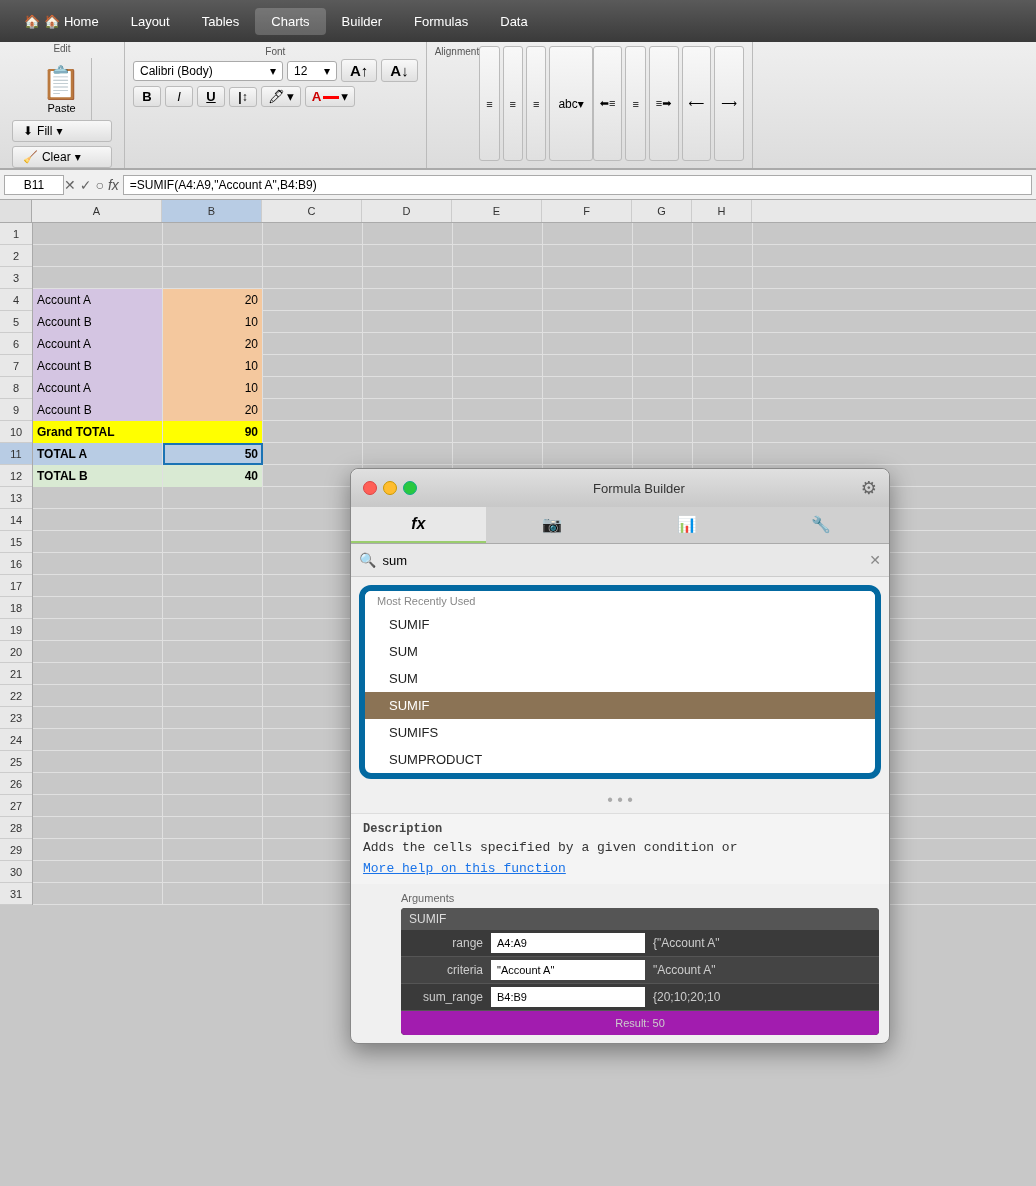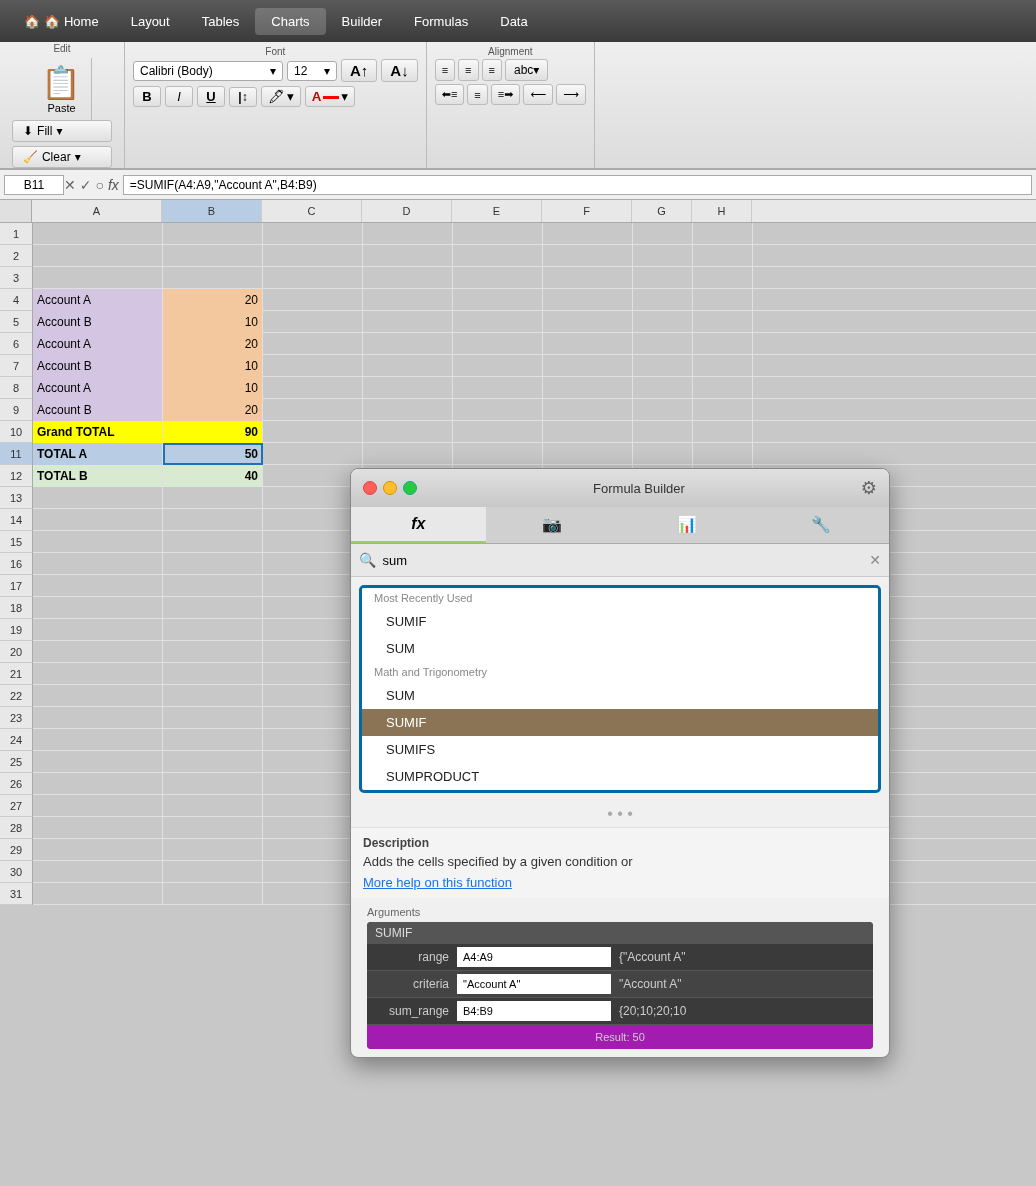--- a/index.html
+++ b/index.html
@@ -85,21 +85,21 @@
     .font-dropdown { background: white; border: 1px solid #aaa; border-radius: 3px; padding: 2px 6px; font-size: 12px; min-width: 150px; display: flex; align-items: center; justify-content: space-between; cursor: pointer; }
     .font-size-box { background: white; border: 1px solid #aaa; border-radius: 3px; padding: 2px 6px; font-size: 12px; width: 50px; display: flex; align-items: center; justify-content: space-between; cursor: pointer; }
     .font-bottom { display: flex; align-items: center; gap: 4px; }
     .fmt-btn { background: linear-gradient(to bottom, #f8f8f8, #e0e0e0); border: 1px solid #bbb; border-radius: 3px; padding: 2px 8px; cursor: pointer; font-size: 13px; font-weight: bold; min-width: 28px; text-align: center; }
     .fmt-btn-i { font-style: italic; font-weight: normal; }
     .fmt-btn-u { text-decoration: underline; }
     .color-btn { display: flex; align-items: center; gap: 2px; background: linear-gradient(to bottom, #f8f8f8, #e0e0e0); border: 1px solid #bbb; border-radius: 3px; padding: 2px 6px; cursor: pointer; }
     .a-color-stripe { width: 16px; height: 3px; background: red; margin-top: 1px; }
 
     
-    .align-section { display: flex; flex-direction: column; padding: 4px 8px; border-right: 1px solid #bbb; min-width: 160px; }
+    .align-section { display: flex; flex-direction: row; padding: 4px 8px; border-right: 1px solid #bbb; min-width: 160px; }
     .align-section-label { font-size: 10px; color: #555; text-align: center; margin-bottom: 2px; }
     .align-row { display: flex; gap: 3px; margin-bottom: 3px; }
     .align-btn { background: linear-gradient(to bottom, #f8f8f8, #e0e0e0); border: 1px solid #bbb; border-radius: 3px; padding: 3px 6px; cursor: pointer; font-size: 11px; }
     .abc-btn { padding: 3px 8px; font-size: 12px; }
 
     
     .formula-builder {
       position: absolute;
       top: 268px; left: 350px;
       width: 540px;
@@ -122,30 +122,30 @@
     .tl-green { background: #28c840; border: 1px solid #1a8; }
     .fb-title { font-size: 13px; color: #333; font-weight: 500; }
     .fb-gear { font-size: 18px; color: #666; cursor: pointer; }
     .fb-tabs { display: flex; background: #d0d0d0; border-bottom: 1px solid #aaa; }
     .fb-tab { flex: 1; text-align: center; padding: 8px; cursor: pointer; font-size: 16px; }
     .fb-tab.active { background: #e8e8e8; border-bottom: 2px solid #9acd6e; }
     .fb-search { display: flex; align-items: center; gap: 6px; padding: 8px; background: #e8e8e8; border-bottom: 1px solid #ccc; }
     .search-icon { color: #888; font-size: 14px; }
     .search-input { flex: 1; background: transparent; border: none; outline: none; font-size: 13px; }
     .search-clear { color: #888; cursor: pointer; font-size: 14px; }
-    .fb-list { background: white; border: 3px solid #0369a1; margin: 8px; border-radius: 5px; max-height: 240px; overflow: hidden; }
+    .fb-list { background: white; border: 6px solid #0369a1; margin: 8px; border-radius: 12px; max-height: 240px; overflow: hidden; }
     .fb-list-section { color: #888; font-size: 11px; padding: 4px 12px; background: white; }
     .fb-list-item { padding: 6px 24px; cursor: pointer; font-size: 13px; color: #222; }
     .fb-list-item.selected { background: #8b7355; color: white; }
     .fb-dots { text-align: center; color: #aaa; font-size: 16px; padding: 4px; }
-    .fb-desc-area { padding: 8px 12px; background: #f4f4f4; border-top: 1px solid #ddd; }
+    .fb-desc-area { padding: 8px 12px; background: #f4f4f4; border-top: 1px solid #ddd; font-family: Liberation Mono, monospace; }
     .fb-desc-title { font-size: 12px; color: #444; font-weight: bold; margin-bottom: 4px; }
     .fb-desc-text { font-size: 13px; color: #333; }
     .fb-help-link { color: #1a73e8; text-decoration: underline; cursor: pointer; font-size: 13px; margin-top: 6px; display: block; }
-    .fb-args { padding: 8px 16px; }
+    .fb-args { padding: 8px 10px; margin-left: 40px; }
     .fb-args-title { font-size: 11px; color: #666; margin-bottom: 4px; }
     .fb-args-table { background: #3a3a3a; border-radius: 4px; overflow: hidden; width: 100%; }
     .fb-args-header { background: #555; color: #ddd; font-size: 12px; padding: 4px 8px; }
     .fb-arg-row { display: flex; align-items: center; border-bottom: 1px solid #555; }
     .fb-arg-row:last-child { border-bottom: none; }
     .fb-arg-label { color: #ccc; font-size: 12px; text-align: right; padding: 6px 8px; min-width: 90px; }
     .fb-arg-input { background: white; border: none; padding: 4px 6px; font-size: 11px; min-width: 100px; }
     .fb-arg-value { color: #ccc; font-size: 12px; padding: 6px 8px; flex: 1; }
     .fb-result { text-align: center; color: #ccc; font-size: 11px; padding: 6px 8px; background: #a21caf; border-radius: 0 0 4px 4px; }
   </style>
@@ -649,21 +649,20 @@
     </div>
     <div class="fb-search">
       <span class="search-icon">🔍</span>
       <input class="search-input" value="sum" style="">
       <span class="search-clear">✕</span>
     </div>
     <div class="fb-list">
       <div class="fb-list-section">Most Recently Used</div>
       <div class="fb-list-item">SUMIF</div>
       <div class="fb-list-item">SUM</div>
-      <div class="fb-list-section">Math and Trigonometry</div>
       <div class="fb-list-item">SUM</div>
       <div class="fb-list-item selected">SUMIF</div>
       <div class="fb-list-item">SUMIFS</div>
       <div class="fb-list-item">SUMPRODUCT</div>
     </div>
     <div class="fb-dots">• • •</div>
     <div class="fb-desc-area">
       <div class="fb-desc-title">Description</div>
       <div class="fb-desc-text">Adds the cells specified by a given condition or</div>
       <a class="fb-help-link">More help on this function</a>

